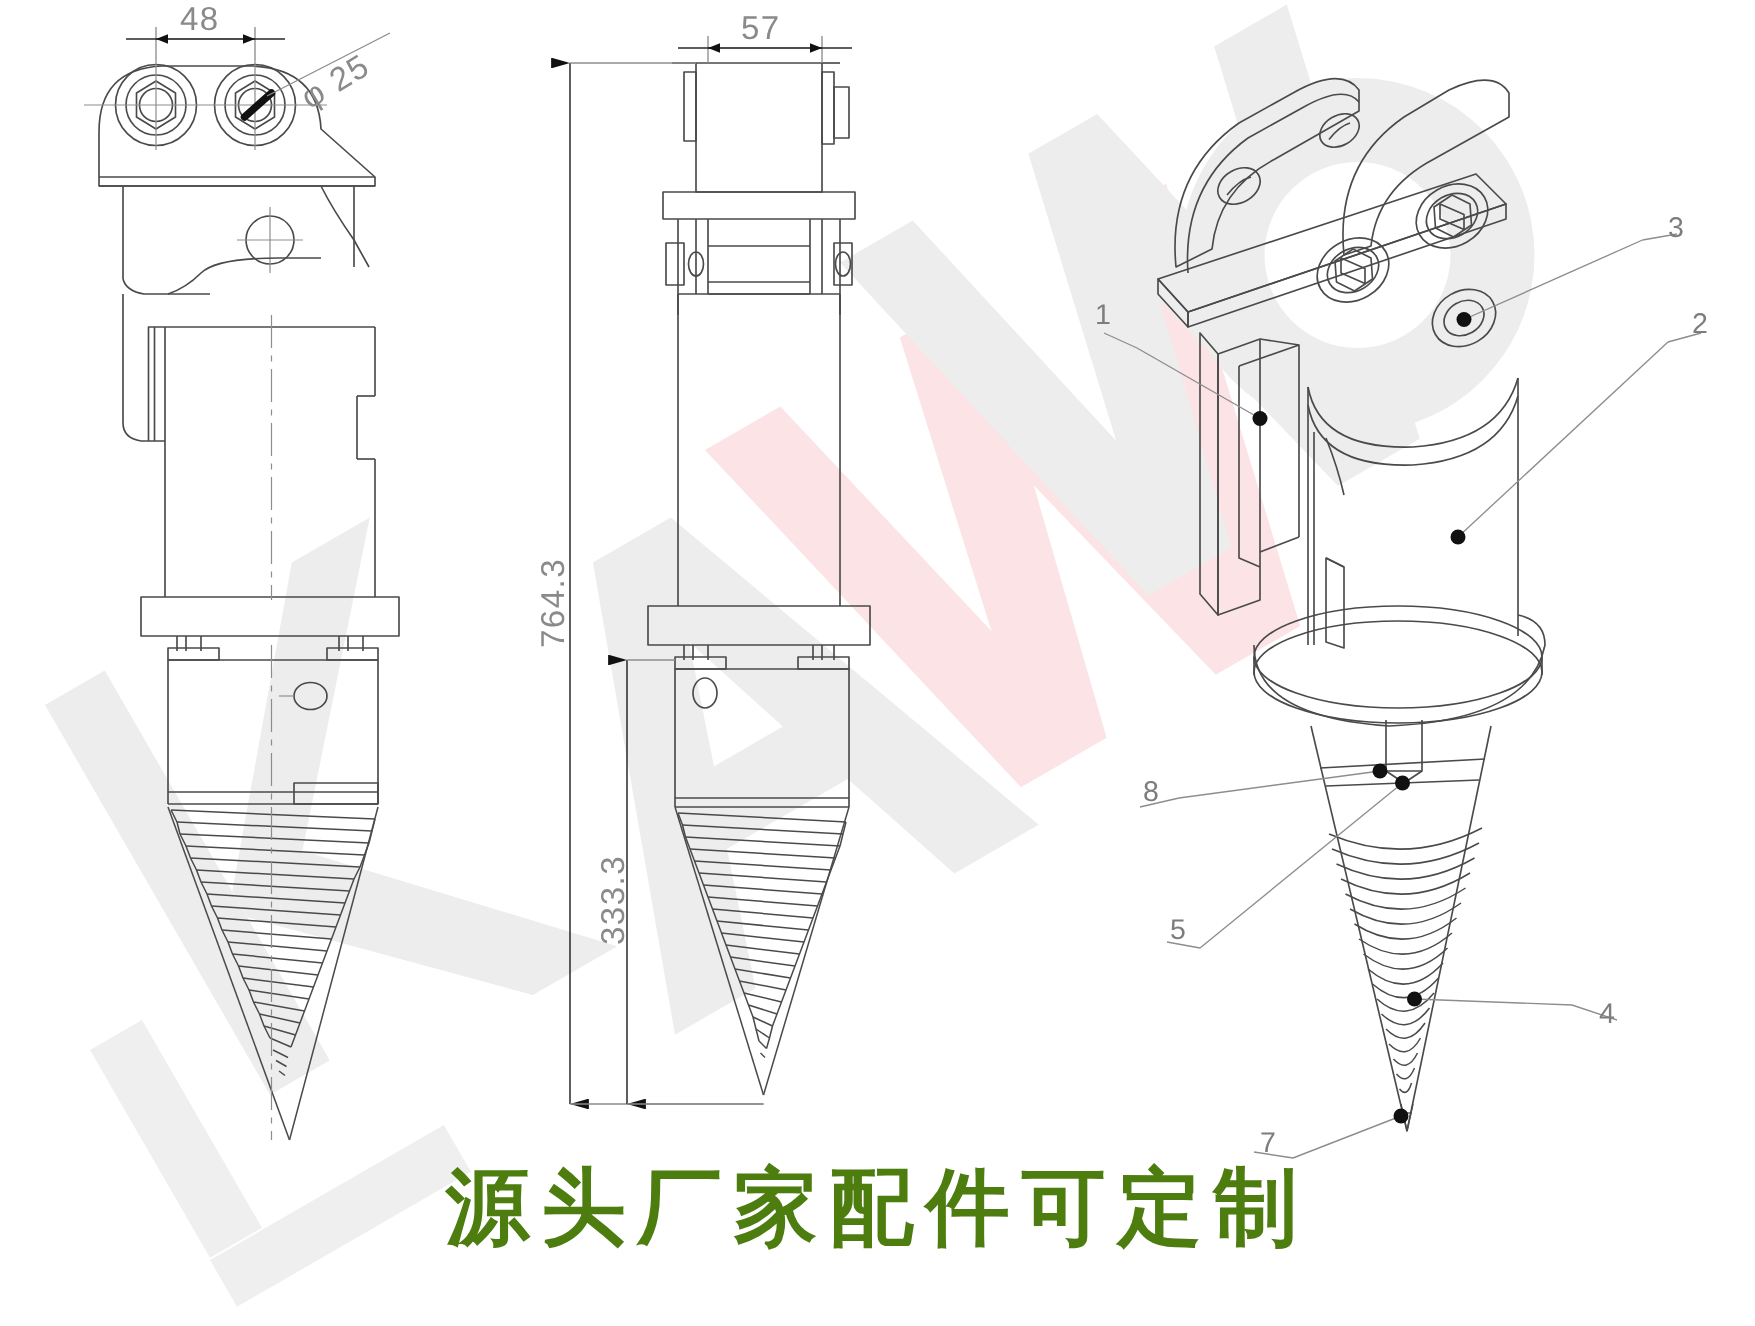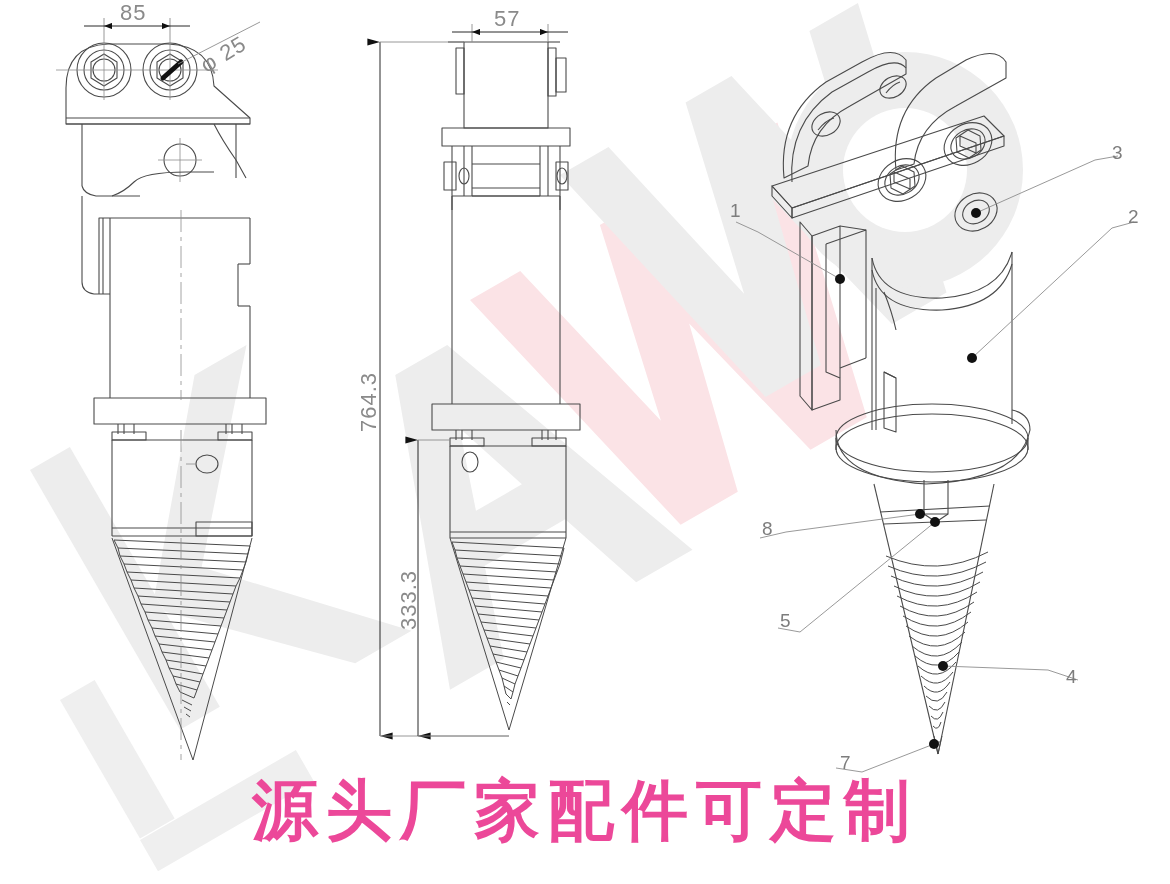--- a/index.html
+++ b/index.html
@@ -10,22 +10,22 @@
   #wm{z-index:0;}
   #draw{z-index:2;}
   #txt{position:absolute;left:0;top:0;width:1170px;height:884px;z-index:3;}
   .dimtxt{position:absolute;color:#8a8a8a;font-family:"Liberation Sans",sans-serif;
           font-size:22px;letter-spacing:1px;white-space:nowrap;}
   .calltxt{position:absolute;color:#7d7d7d;font-family:"Liberation Sans",sans-serif;
            font-size:19px;white-space:nowrap;}
   .rot90{transform:rotate(-90deg);transform-origin:left top;}
   .rot_d{transform:rotate(-31deg);transform-origin:left top;}
   #slogan{position:absolute;left:0;top:778px;width:1170px;text-align:center;
-          font-family:"DejaVu Sans",sans-serif;font-weight:bold;font-size:66px;
-          color:#ec4899;letter-spacing:8px;line-height:1.0;z-index:4;}
+          font-family:"DejaVu Sans",sans-serif;font-weight:bold;font-size:56px;
+          color:#4d7c0f;letter-spacing:8px;line-height:1.0;z-index:4;}
 </style>
 </head>
 <body>
 
 <div id="stage">
 
   <svg class="layer" id="wm" viewBox="0 0 1170 884">
     <g opacity="1">
 
       <g transform="translate(30,470) rotate(-30)">
@@ -390,21 +390,21 @@
         <circle cx="920" cy="514" r="5" fill="#111" stroke="none"></circle>
 
         <path d="M836,768 L862,772"></path>
         <path d="M862,772 L934,744"></path>
         <circle cx="934" cy="744" r="5" fill="#111" stroke="none"></circle>
       </g>
     </g>
   </svg>
 
   <div id="txt">
-    <div class="dimtxt" style="left:120px;top:0px;">85</div>
+    <div class="dimtxt" style="left:120px;top:0px;">48</div>
 
     <div class="dimtxt rot_d" style="left:196px;top:56px;">φ 25</div>
 
     <div class="dimtxt" style="left:494px;top:6px;">57</div>
 
     <div class="dimtxt rot90" style="left:356px;top:432px;">764.3</div>
 
     <div class="dimtxt rot90" style="left:396px;top:630px;">333.3</div>
 
     <div class="calltxt" style="left:730px;top:200px;">1</div>

